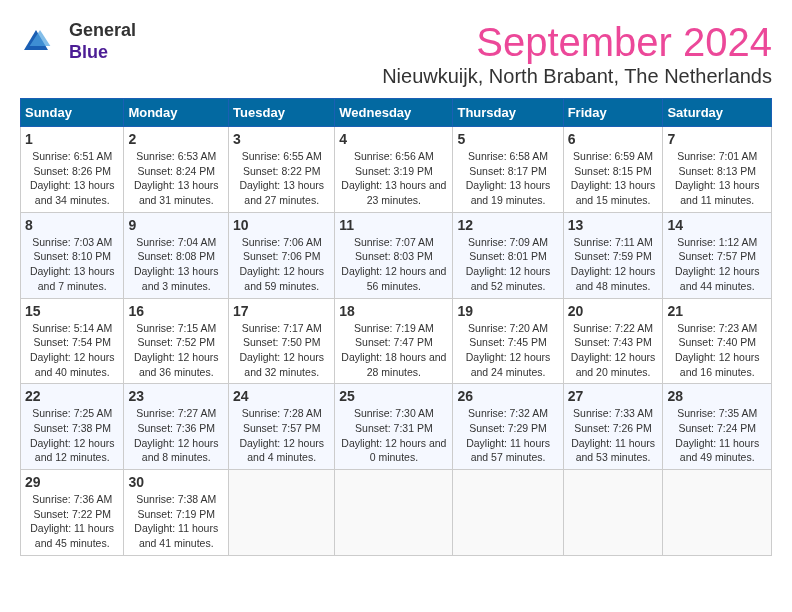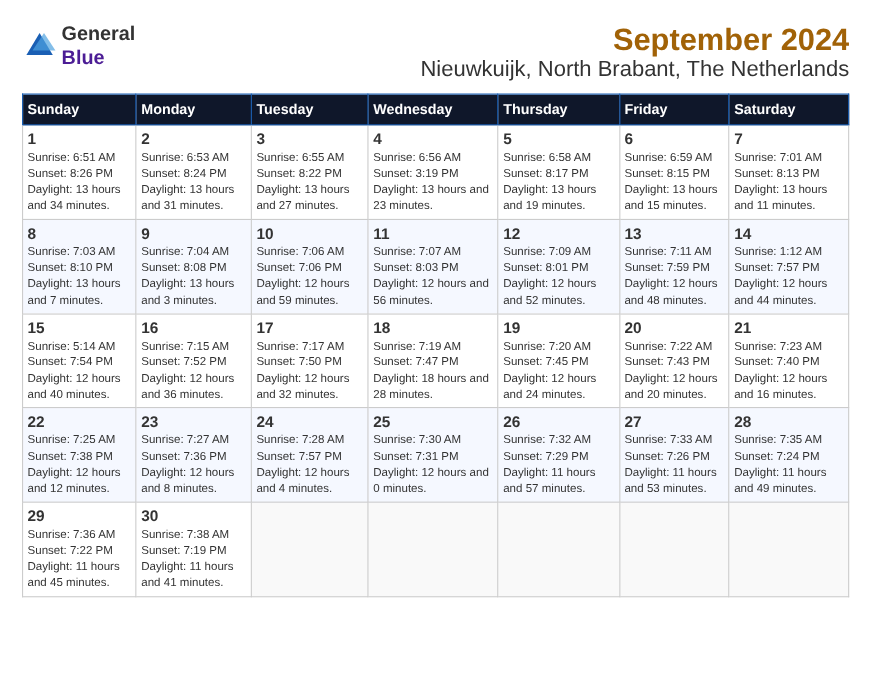--- a/index.html
+++ b/index.html
@@ -12,51 +12,51 @@
     }
     .header-area {
       display: flex;
       justify-content: space-between;
       align-items: flex-start;
       margin-bottom: 10px;
     }
     .logo {
       display: flex;
       align-items: center;
-      gap: 4px;
+      gap: 17px;
     }
     .logo-text {
       font-size: 18px;
       font-weight: bold;
       color: #333;
       line-height: 1.2;
     }
     .logo-icon {
       width: 32px;
       height: 32px;
     }
     .title-block {
       text-align: right;
     }
     .month-title {
-      font-size: 28px;
-      font-weight: bold;
-      color: #a16207;
+      font-size: 40px;
+      font-weight: normal;
+      color: #ec4899;
     }
     .location-title {
       font-size: 20px;
       color: #333;
     }
     table {
       width: 100%;
       border-collapse: collapse;
       font-size: 11px;
     }
     thead tr th {
-      background-color: #0f172a;
+      background-color: #0369a1;
       color: #fff;
       padding: 6px 4px;
       text-align: left;
       font-size: 13px;
       font-weight: bold;
       border: 1px solid #1a5fb4;
     }
     tbody tr td {
       border: 1px solid #ccc;
       vertical-align: top;
@@ -71,20 +71,21 @@
       font-size: 14px;
       font-weight: bold;
       color: #333;
       display: block;
       margin-bottom: 2px;
     }
     .day-info {
       color: #333;
       font-size: 10.5px;
       line-height: 1.4;
+      text-align: center;
     }
     td.empty {
       background: #f9f9f9;
     }
   </style>
 </head>
 <body>
 
 <div class="header-area">
   <div class="logo">

